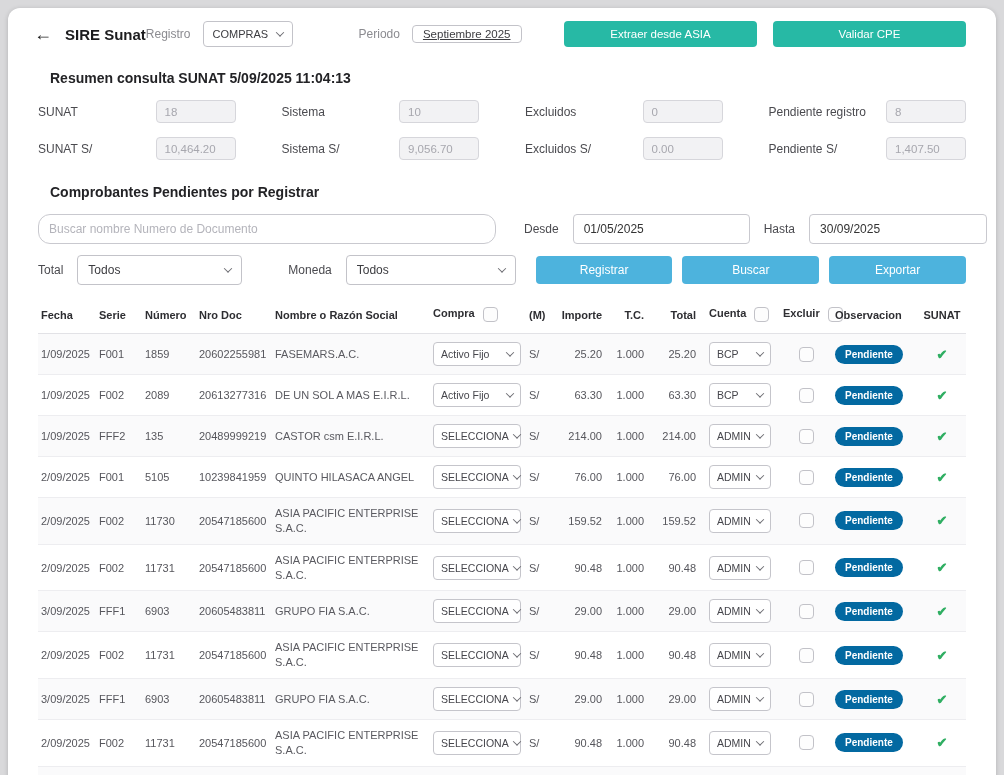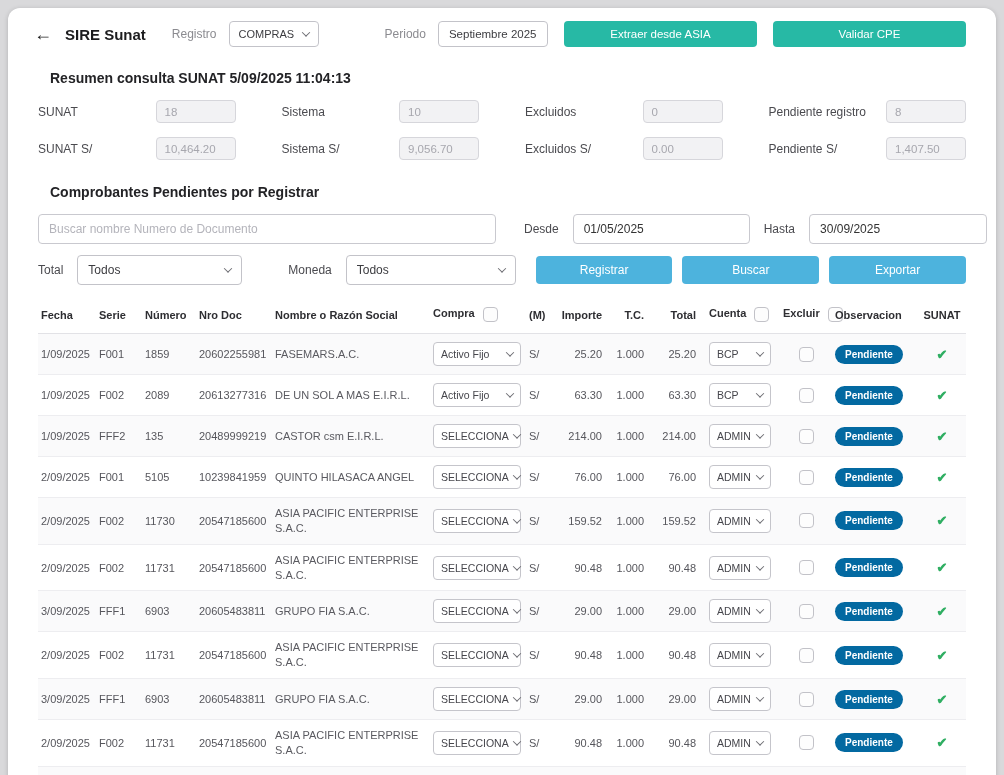--- a/index.html
+++ b/index.html
@@ -4,51 +4,51 @@
 <style>
   * { box-sizing: border-box; margin: 0; padding: 0; }
   html, body { width: 1004px; min-height: 775px; }
   body { background: #d9d9db; font-family: "Liberation Sans", sans-serif; }
   .card { width: 988px; min-height: 759px; margin: 8px auto; background: #fff; border-radius: 12px;
           box-shadow: 0 1px 5px rgba(0,0,0,.18); overflow: hidden; padding-bottom: 2px; }
 
   
   .topbar { display: flex; align-items: center; padding: 13px 30px 9px 26px; }
   .back { font-size: 18px; font-weight: bold; color: #222; margin-right: 13px; cursor: pointer; line-height: 1; }
-  .app-title { font-size: 15px; font-weight: bold; color: #1c1c1e; margin-right: 26px; }
+  .app-title { font-size: 15px; font-weight: bold; color: #1c1c1e; }
   .bar-label { font-size: 12px; color: #8b8b90; margin-right: 12px; }
   .select-box { display: inline-flex; align-items: center; justify-content: space-between; gap: 8px;
                 border: 1px solid #c3c3c9; border-radius: 4px; background: #fff; height: 26px;
                 padding: 0 9px; font-size: 11px; color: #3c3c40; cursor: pointer; }
   .chev { width: 6px; height: 6px; border-right: 1.5px solid #6d6d73; border-bottom: 1.5px solid #6d6d73;
           transform: rotate(45deg) translate(-1px,-1px); display: inline-block; flex: 0 0 auto; }
   .topbar .w-compras { width: 90px; margin-right: 66px; }
   .field-box { display: inline-flex; align-items: center; border: 1px solid #c3c3c9; border-radius: 4px;
-               height: 26px; padding: 0 10px; font-size: 11.5px; color: #3c3c40; }
+               height: 18px; padding: 0 10px; font-size: 11.5px; color: #3c3c40; text-decoration: underline; }
   .topbar .field-box { margin-right: 0; }
   .topbar-buttons { margin-left: auto; display: flex; gap: 16px; }
   .btn-teal { width: 193px; height: 26px; border: none; border-radius: 4px; background: #27b9a5;
               color: #fff; font-size: 11.5px; font-family: "Liberation Sans", sans-serif; cursor: pointer; }
 
   
   .section { padding: 0 30px; }
   .section-title { font-size: 14px; font-weight: bold; color: #232326; margin: 14px 12px 14px; }
   .summary-grid { display: grid; grid-template-columns: repeat(4, 1fr); column-gap: 46px; row-gap: 14px; }
   .sum-cell { display: flex; align-items: center; justify-content: space-between; gap: 10px; }
   .sum-label { font-size: 12px; color: #4a4a4f; white-space: nowrap; }
   .sum-input { width: 80px; height: 23px; background: #f2f2f4; border: 1px solid #d6d6db; border-radius: 4px;
                color: #a7a7ae; font-size: 11.5px; padding: 0 8px; font-family: "Liberation Sans", sans-serif; }
 
   
   .filters { margin-top: 6px; }
   .filter-row { display: flex; align-items: center; margin-bottom: 11px; gap: 14px; }
   .text-input { height: 30px; border: 1px solid #c9c9cf; border-radius: 4px; padding: 0 10px;
                 font-size: 12px; color: #333; font-family: "Liberation Sans", sans-serif; }
   .text-input::placeholder { color: #b4b4bb; }
-  .search-input { flex: 0 0 458px; }
+  .search-input { flex: 0 0 458px; border-radius: 12px; }
   .date-input { flex: 0 0 165px; }
   .date-input.hasta { flex: 0 0 178px; }
   .filter-label { font-size: 12px; color: #4a4a4f; white-space: nowrap; }
   .spacer { flex: 1; }
   .filter-select { height: 30px; padding: 0 10px; font-size: 12px; }
   .w-estado { width: 165px; margin-right: 32px; }
   .w-moneda { width: 170px; margin-right: 6px; }
   .blue-group { flex: 1; display: flex; gap: 10px; }
   .btn-blue { flex: 1; height: 28px; border: none; border-radius: 4px; background: #4db3dd; color: #fff;
               font-size: 12px; font-family: "Liberation Sans", sans-serif; cursor: pointer; }

